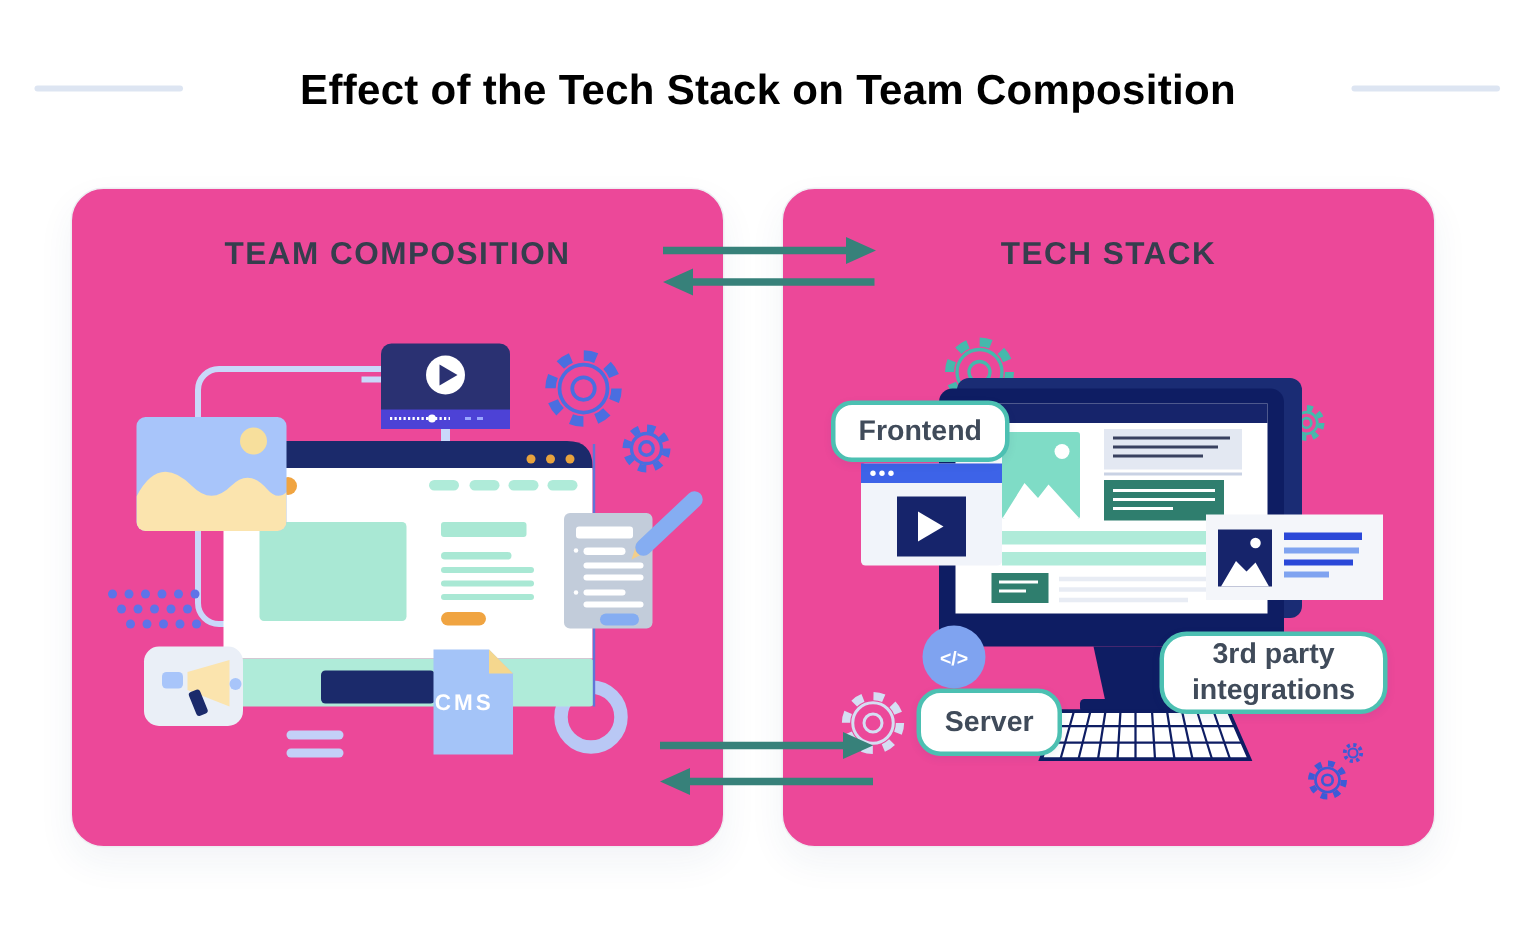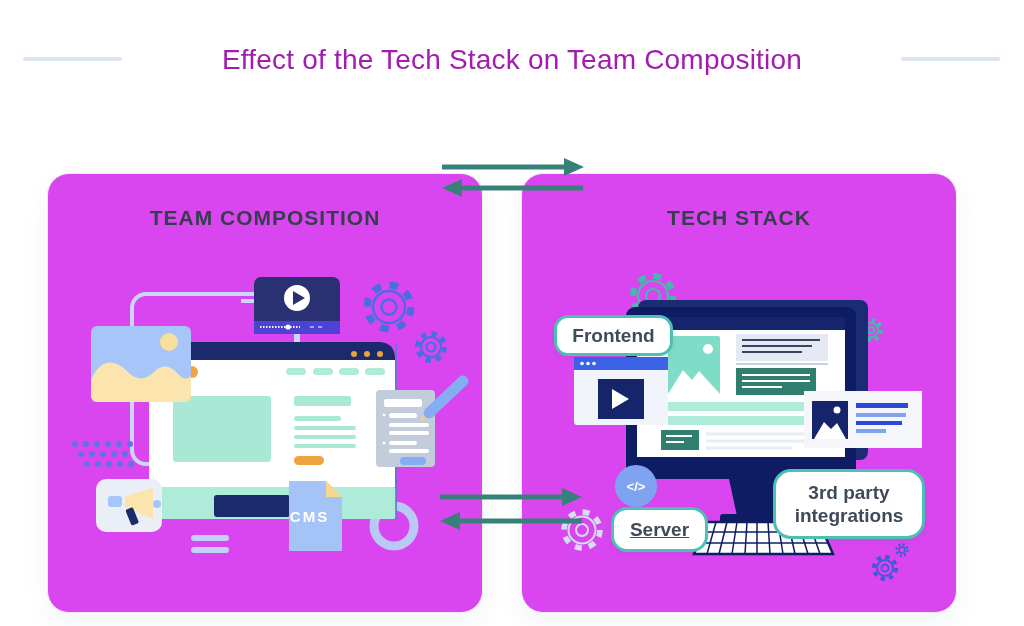--- a/index.html
+++ b/index.html
@@ -1,46 +1,46 @@
 <!DOCTYPE html>
 <html><head>
 <meta charset="utf-8">
 <style>
   html,body{margin:0;padding:0;background:#fff;}
   .page{position:relative;width:1024px;height:626px;background:#ffffff;overflow:hidden;
         font-family:"Liberation Sans", sans-serif;}
 
   
   .page-title{position:absolute;left:0;right:0;top:44px;margin:0;text-align:center;
-    font-size:28px;font-weight:400;color:#a21caf;letter-spacing:.2px;}
+    font-size:28px;font-weight:700;color:#000000;letter-spacing:.2px;}
   .title-dash{position:absolute;top:57px;width:99px;height:4px;border-radius:2px;background:#DDE5F2;}
   .title-dash.left{left:23px;} .title-dash.right{right:24px;}
 
   
-  .card{position:absolute;top:125px;width:436px;height:440px;background:#d946ef;
+  .card{position:absolute;top:125px;width:436px;height:440px;background:#ec4899;
     border:1px solid #EDEEF2;border-radius:22px;box-sizing:border-box;
-    box-shadow:0 10px 24px rgba(40,60,120,.06);margin-top:48px;}
+    box-shadow:0 10px 24px rgba(40,60,120,.06);}
   .card.left{left:47px;} .card.right{left:521px;}
   .card h2{position:absolute;left:0;right:0;top:32px;margin:0;text-align:center;
     font-size:21px;font-weight:700;color:#353E4D;letter-spacing:1px;}
   .illus{position:absolute;left:0;top:0;width:434px;height:438px;z-index:1;}
 
   
   .cms-label{position:absolute;left:241px;top:334px;width:41px;text-align:center;z-index:2;
     color:#fff;font-size:15px;font-weight:700;letter-spacing:2px;}
   .code-circle{position:absolute;left:93px;top:291px;width:42px;height:42px;z-index:2;
     background:#7FA3F0;border-radius:50%;color:#fff;font-size:13px;font-weight:700;
     display:flex;align-items:center;justify-content:center;}
   .pill{position:absolute;z-index:3;background:#fff;border:3px solid #4CC0B2;border-radius:14px;
     color:#404B5A;font-weight:700;font-size:19px;display:flex;align-items:center;justify-content:center;
     box-sizing:border-box;box-shadow:0 2px 6px rgba(40,60,120,.08);}
   .pill.frontend{left:32px;top:141px;width:119px;height:41px;}
   .pill.backend{left:286px;top:178px;width:117px;height:39px;}
-  .pill.server{left:89px;top:333px;width:97px;height:45px;border-radius:16px;text-decoration:underline;}
-  .pill.third-party{left:251px;top:295px;width:152px;height:70px;flex-direction:column;
+  .pill.server{left:89px;top:333px;width:97px;height:45px;border-radius:16px;}
+  .pill.third-party{left:251px;top:295px;width:152px;height:55px;flex-direction:column;
     line-height:1.22;border-radius:18px;}
 
   
   .arrows{position:absolute;left:0;top:0;width:1024px;height:626px;z-index:50;pointer-events:none;}
 </style>
 </head>
 <body>
 
 <div class="page">
 

